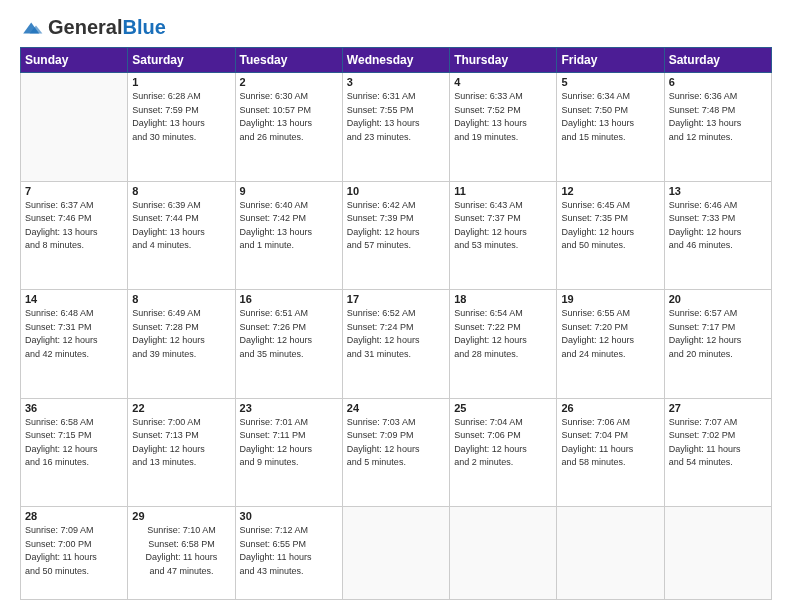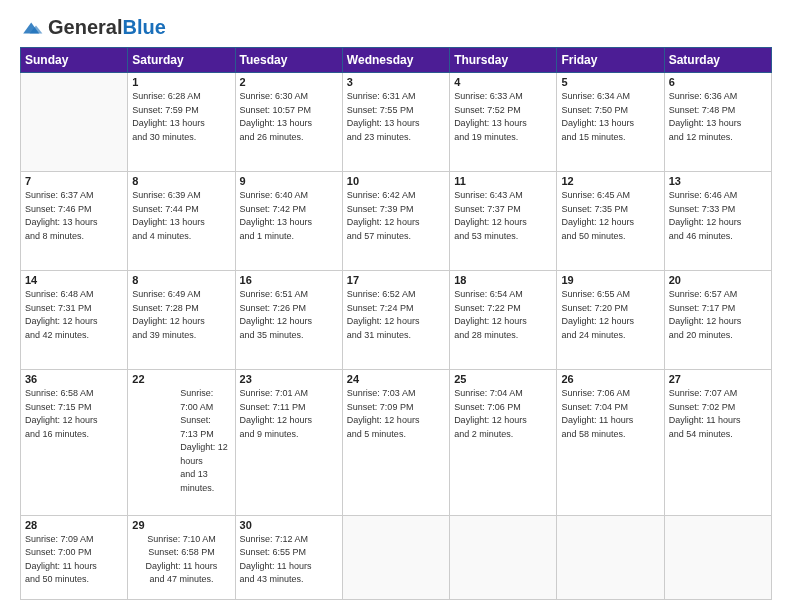--- a/index.html
+++ b/index.html
@@ -266,21 +266,21 @@
         <tr>
           <td>
             <span class="day-num">36</span>
             <div class="day-info" style="white-space: pre-line;">Sunrise: 6:58 AM
 Sunset: 7:15 PM
 Daylight: 12 hours
 and 16 minutes.</div>
           </td>
           <td>
             <span class="day-num">22</span>
-            <div class="day-info" style="white-space: pre-line; margin-left: 48px;">Sunrise: 7:00 AM
+            <div class="day-info" style="white-space: pre-line;">Sunrise: 7:00 AM
 Sunset: 7:13 PM
 Daylight: 12 hours
 and 13 minutes.</div>
           </td>
           <td>
             <span class="day-num">23</span>
             <div class="day-info" style="white-space: pre-line;">Sunrise: 7:01 AM
 Sunset: 7:11 PM
 Daylight: 12 hours
 and 9 minutes.</div>

